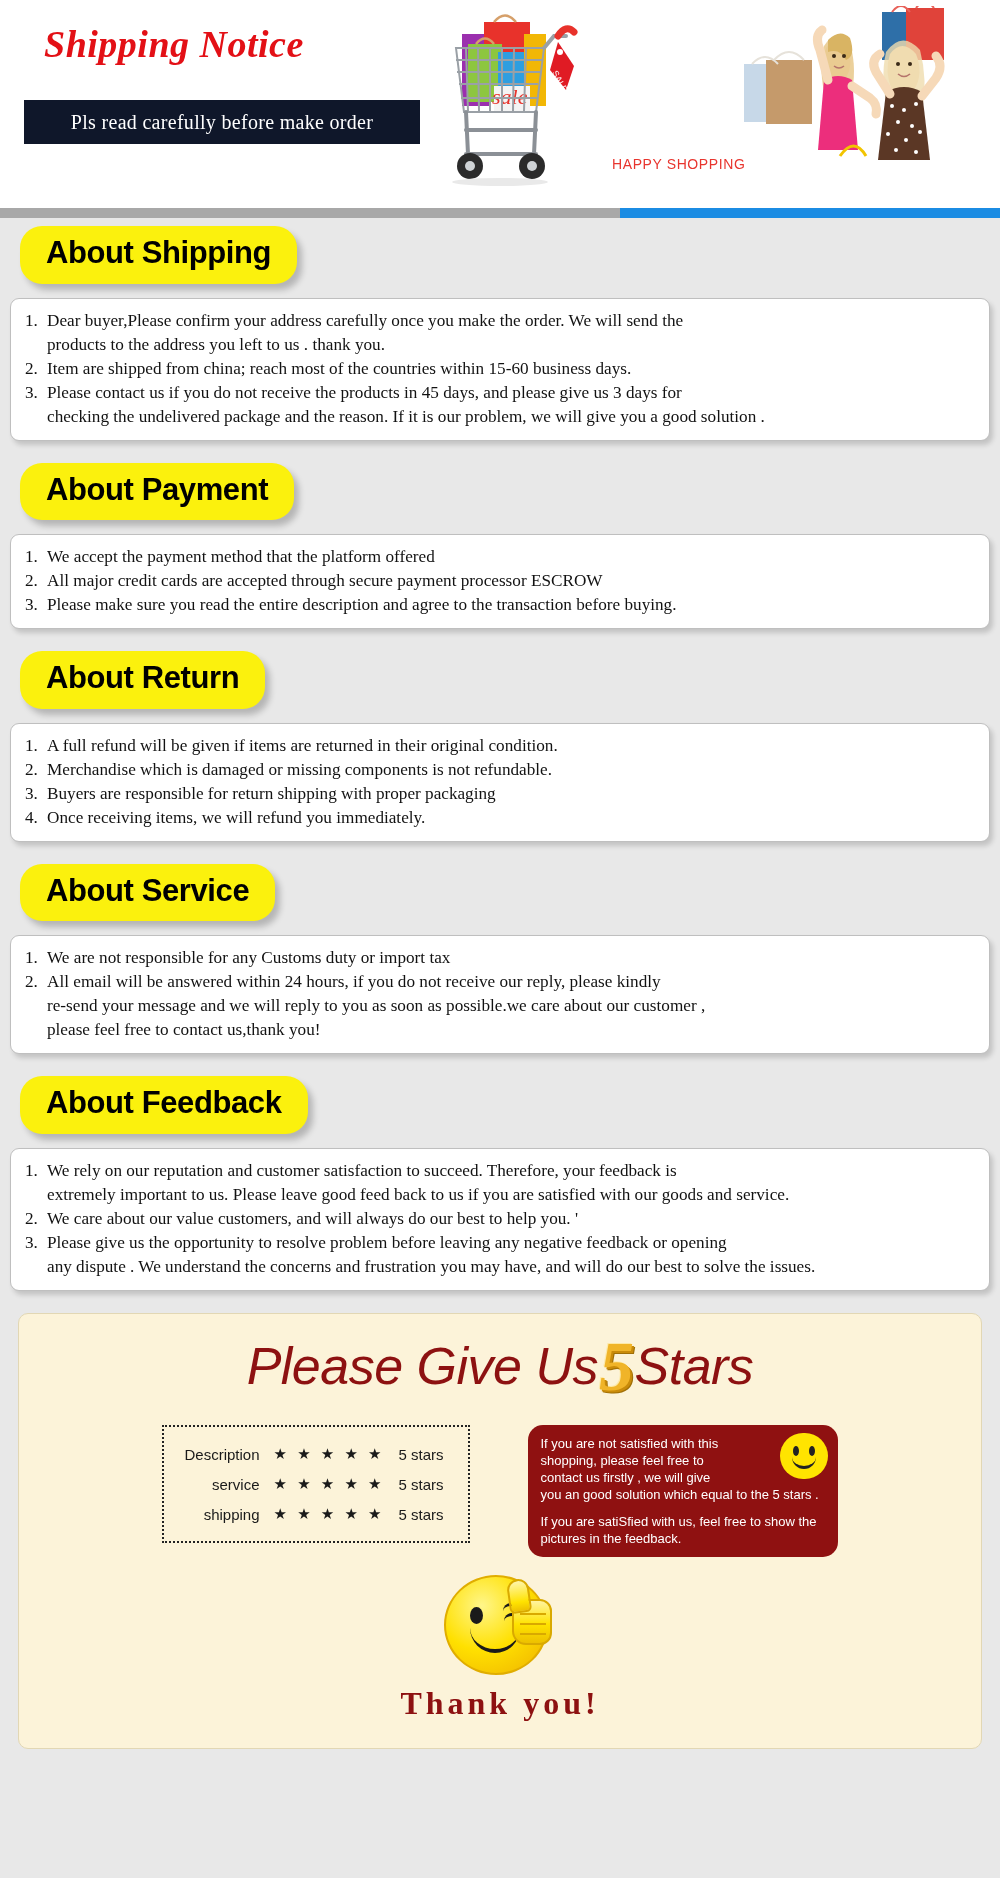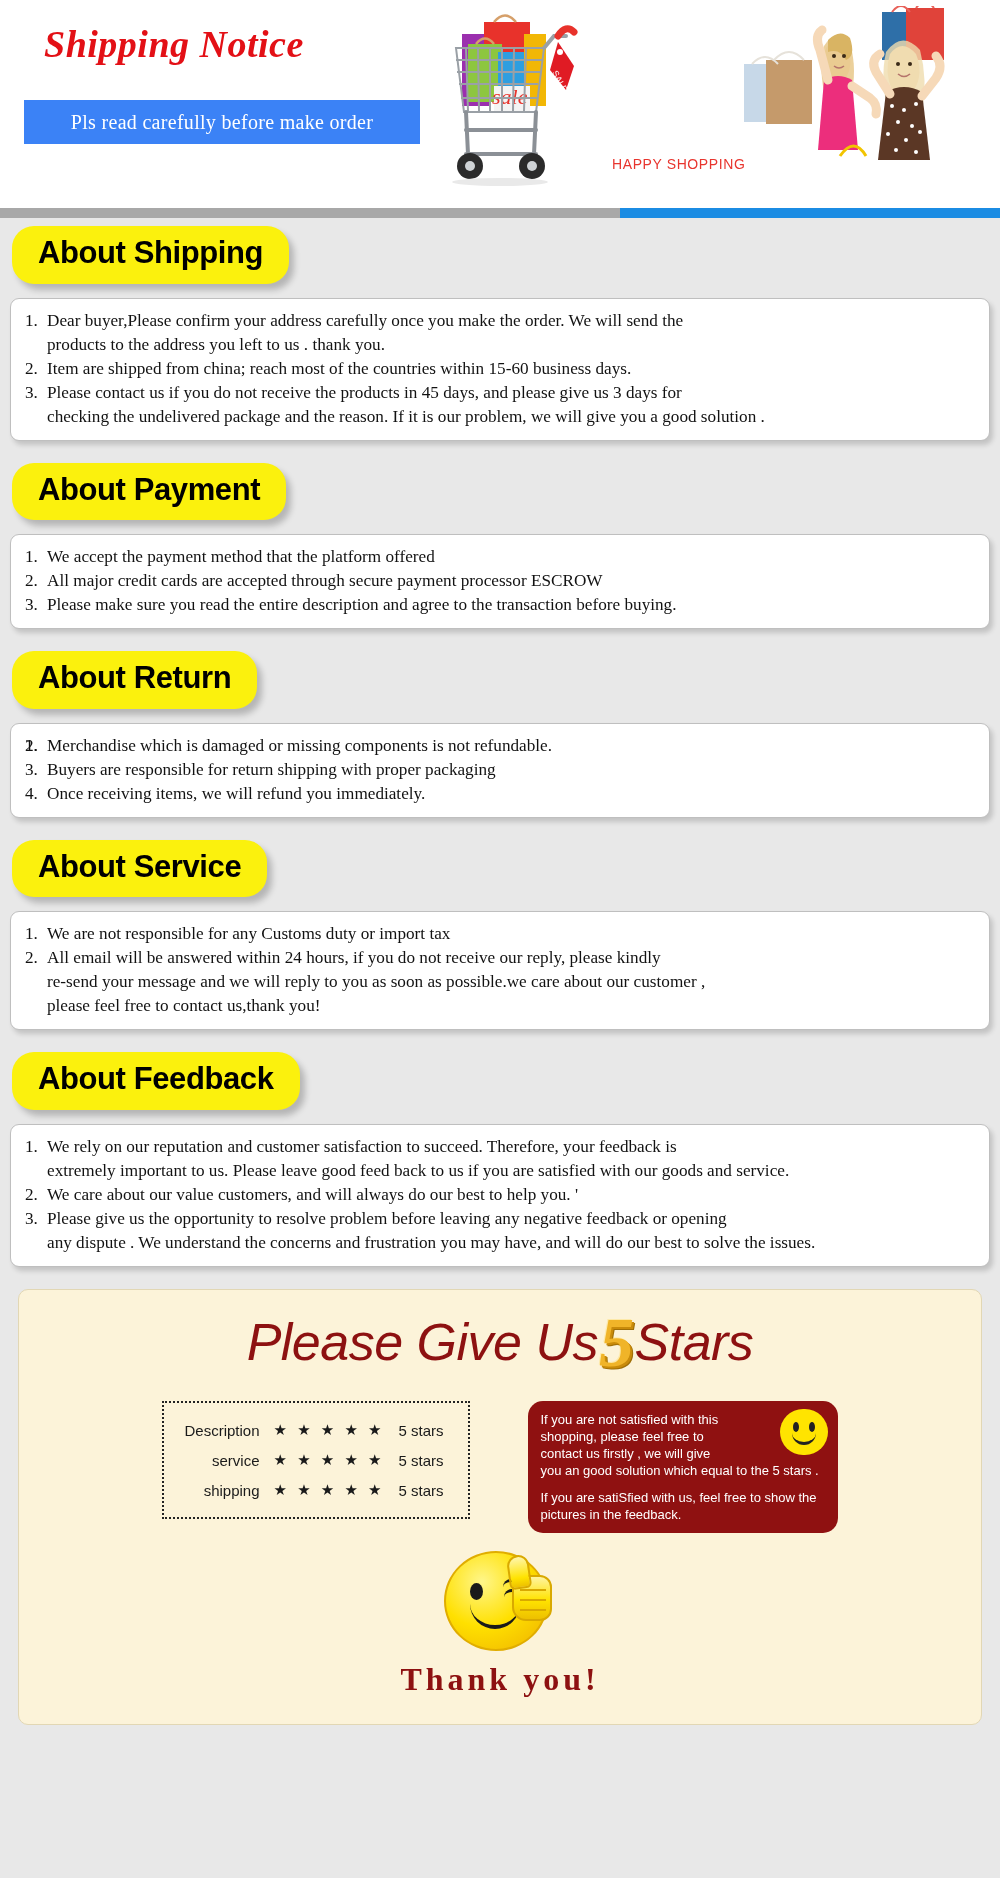--- a/index.html
+++ b/index.html
@@ -13,21 +13,21 @@
   
   .header { position: relative; width: 1000px; height: 208px; background: #ffffff; overflow: hidden; }
   .hdr-title {
     position: absolute; left: 44px; top: 22px;
     font-family: "Liberation Serif", serif;
     font-style: italic; font-weight: bold;
     font-size: 38px; color: #e31016; letter-spacing: .5px;
   }
   .hdr-redbar {
     position: absolute; left: 24px; top: 100px;
-    width: 396px; height: 44px; background: #3b82f6;
+    width: 396px; height: 44px; background: #0f172a;
     display: flex; align-items: center; justify-content: center;
   }
   .hdr-redbar span {
     font-family: "Liberation Serif", serif;
     font-size: 20px; color: #fff; letter-spacing: .3px;
   }
   .happy {
     position: absolute; left: 612px; top: 156px;
     font-family: "Liberation Sans", sans-serif;
     font-size: 14px; color: #e8352e; letter-spacing: .6px;
@@ -51,21 +51,21 @@
     border-radius: 22px;
     padding: 9px 26px 12px 26px;
     box-shadow: 5px 6px 6px rgba(0,0,0,.22);
     font-family: "Liberation Sans", sans-serif;
     font-weight: bold;
     font-size: 31px;
     color: #000;
     letter-spacing: -.4px;
     line-height: 1.18;
   }
-  .badge-wrap { padding-left: 12px; }
+  .badge-wrap { padding-left: 20px; }
   .panel {
     margin: 14px 10px 0 10px;
     background: #fff;
     border: 1px solid #bfbfbf;
     border-radius: 9px;
     box-shadow: 3px 4px 5px rgba(0,0,0,.16);
     padding: 10px 14px 11px 14px;
   }
   .panel ol { list-style: none; }
   .panel li {
@@ -337,21 +337,21 @@
             <li><span class="num">1.</span><span>We accept the payment method that the platform offered</span></li>
             <li><span class="num">2.</span><span>All major credit cards are accepted through secure payment processor ESCROW</span></li>
             <li><span class="num">3.</span><span>Please make sure you read the entire description and agree to the transaction before buying.</span></li>
           </ol>
         </div>
       </div>
       <div class="sec">
         <div class="badge-wrap"><div class="badge">About Return</div></div>
         <div class="panel">
           <ol>
-            <li><span class="num">1.</span></li>
+            <li><span class="num">1.</span><span>A full refund will be given if items are returned in their original condition.</span></li>
             <li><span class="num">2.</span><span>Merchandise which is damaged or missing components is not refundable.</span></li>
             <li><span class="num">3.</span><span>Buyers are responsible for return shipping with proper packaging</span></li>
             <li><span class="num">4.</span><span>Once receiving items, we will refund you immediately.</span></li>
           </ol>
         </div>
       </div>
       <div class="sec">
         <div class="badge-wrap"><div class="badge">About Service</div></div>
         <div class="panel">
           <ol>

